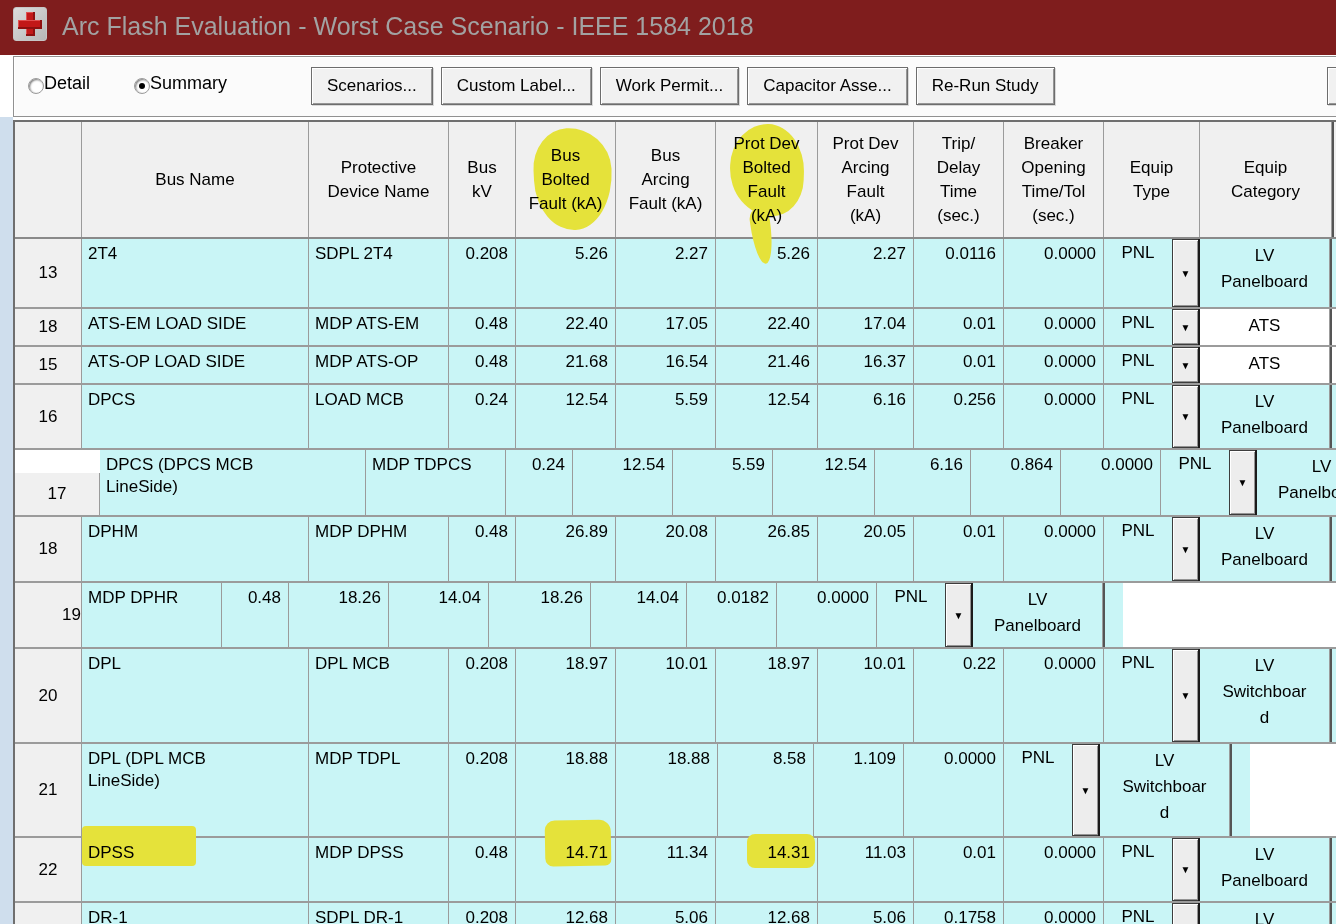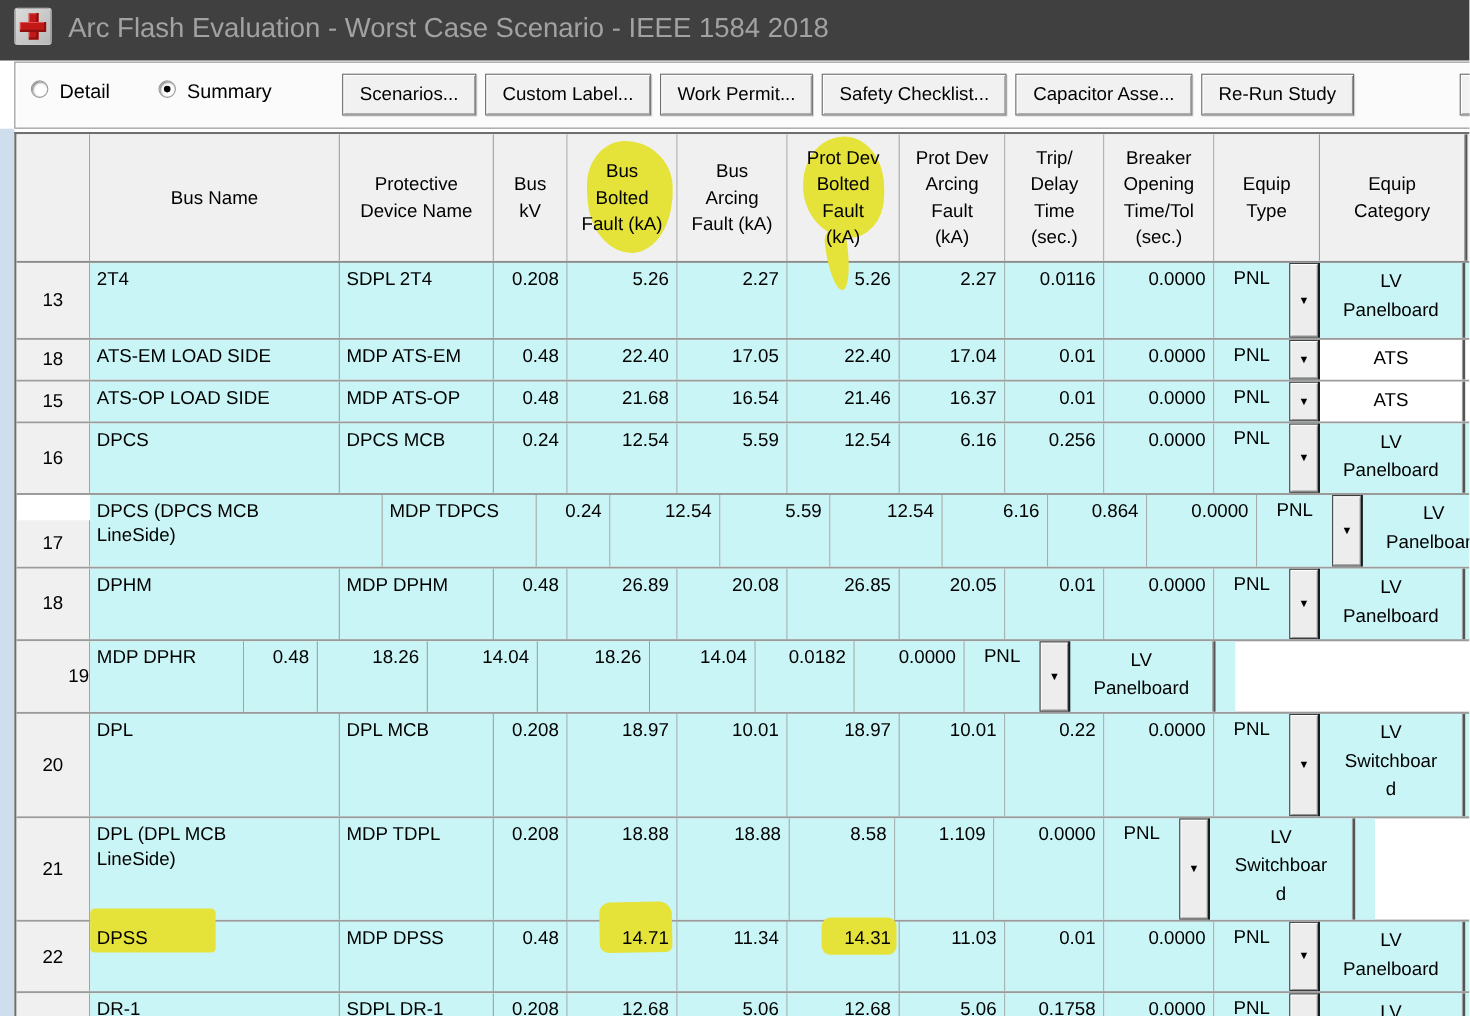--- a/index.html
+++ b/index.html
@@ -3,39 +3,39 @@
 <meta charset="utf-8">
 <style>
   html,body{margin:0;padding:0;}
   body{
     width:1336px;height:924px;position:relative;overflow:hidden;
     background:#ffffff;
     font-family:"Liberation Sans", sans-serif;
     color:#000;
   }
   
-  .titlebar{position:absolute;left:0;top:0;width:1336px;height:55px;background:#404040;}
+  .titlebar{position:absolute;left:0;top:0;width:1336px;height:55px;background:#7f1d1d;}
   .app-icon{
     position:absolute;left:13px;top:7px;width:34px;height:34px;
     background:linear-gradient(135deg,#dcdcdc,#b7b7b7);
     border-radius:3px;border:1px solid #c6c6c6;box-sizing:border-box;
   }
   .app-icon .v{position:absolute;left:12px;top:4px;width:9px;height:24px;background:#c21818;box-shadow:inset -2px -2px 0 #8f0f0f, inset 1px 1px 0 #e05050;}
   .app-icon .h{position:absolute;left:4px;top:12px;width:24px;height:9px;background:#c21818;box-shadow:inset -2px -2px 0 #8f0f0f, inset 1px 1px 0 #e05050;}
   .title-text{
     position:absolute;left:62px;top:12px;font-size:25px;color:#a2a2a2;white-space:nowrap;
   }
   
   .toolbar-frame{
     position:absolute;left:13px;top:56px;width:1340px;height:61px;
     background:#fbfbfb;border:1px solid #919191;box-sizing:border-box;
     box-shadow:inset 1px 1px 0 #ffffff;
   }
   .radio-group{position:absolute;left:14px;top:16px;display:flex;gap:44px;align-items:center;}
-  .radio{display:flex;align-items:flex-start;gap:10px;cursor:default;}
+  .radio{display:flex;align-items:flex-end;cursor:default;}
   .rb{
     width:16px;height:16px;border-radius:50%;background:#fff;box-sizing:border-box;
     border:1px solid #9a9a9a;
     box-shadow:inset 1px 1px 2px #7a7a7a, inset -1px -1px 1px #ffffff;
     position:relative;
   }
   .rb.checked::after{
     content:"";position:absolute;left:4px;top:4px;width:6px;height:6px;border-radius:50%;background:#000;
   }
   .rl{font-size:18px;color:#000;}
@@ -106,21 +106,20 @@
     </div>
     <div class="radio">
       <span class="rb checked"></span>
       <span class="rl">Summary</span>
     </div>
   </div>
   <div class="toolbar-buttons">
       <button class="btn">Scenarios...</button>
       <button class="btn">Custom Label...</button>
       <button class="btn">Work Permit...</button>
-      <button class="btn">Safety Checklist...</button>
       <button class="btn">Capacitor Asse...</button>
       <button class="btn">Re-Run Study</button>
     </div>
   <button class="btn btn-partial"></button>
 </div>
 
 <div class="left-strip"></div>
 
 <div class="grid">
     <div class="trow hrow" style="height: 117px;">
@@ -217,38 +216,38 @@
         <button class="et-btn">▼</button>
       </div>
       <div class="cell tc cat white-bg" style="width: 132px;"><span class="ct">ATS</span></div>
       <div class="cell sliver white-bg" style="width: 20px;"></div>
     </div>
     <div class="trow" style="height: 65px;">
       <div class="cell rownum" style="width: 67px;">
         <span class="ct">16</span>
       </div>
       <div class="cell cyan tl" style="width: 227px;"><span class="ct">DPCS</span></div>
-      <div class="cell cyan tl" style="width: 140px;"><span class="ct">DPCS MCB</span></div>
+      <div class="cell cyan tl" style="width: 140px;"><span class="ct">LOAD MCB</span></div>
       <div class="cell cyan tr" style="width: 67px;"><span class="ct">0.24</span></div>
       <div class="cell cyan tr" style="width: 100px;"><span class="ct">12.54</span></div>
       <div class="cell cyan tr" style="width: 100px;"><span class="ct">5.59</span></div>
       <div class="cell cyan tr" style="width: 102px;"><span class="ct">12.54</span></div>
       <div class="cell cyan tr" style="width: 96px;"><span class="ct">6.16</span></div>
       <div class="cell cyan tr" style="width: 90px;"><span class="ct">0.256</span></div>
       <div class="cell cyan tr" style="width: 100px;"><span class="ct">0.0000</span></div>
       <div class="cell cyan et" style="width: 96px;">
         <div class="et-text ctb">PNL</div>
         <button class="et-btn">▼</button>
       </div>
       <div class="cell tc cat cyan" style="width: 132px;"><span class="ct">LV
 Panelboard</span></div>
       <div class="cell sliver cyan" style="width: 20px;"></div>
     </div>
     <div class="trow" style="height: 67px;">
-      <div class="cell rownum" style="width: 67px; margin-top: 23px;">
+      <div class="cell rownum" style="width: 85px; margin-top: 23px;">
         <span class="ct">17</span>
       </div>
       <div class="cell cyan tl" style="width: 266px;"><span class="ct">DPCS (DPCS MCB
 LineSide)</span></div>
       <div class="cell cyan tl" style="width: 140px;"><span class="ct">MDP TDPCS</span></div>
       <div class="cell cyan tr" style="width: 67px;"><span class="ct">0.24</span></div>
       <div class="cell cyan tr" style="width: 100px;"><span class="ct">12.54</span></div>
       <div class="cell cyan tr" style="width: 100px;"><span class="ct">5.59</span></div>
       <div class="cell cyan tr" style="width: 102px;"><span class="ct">12.54</span></div>
       <div class="cell cyan tr" style="width: 96px;"><span class="ct">6.16</span></div>

